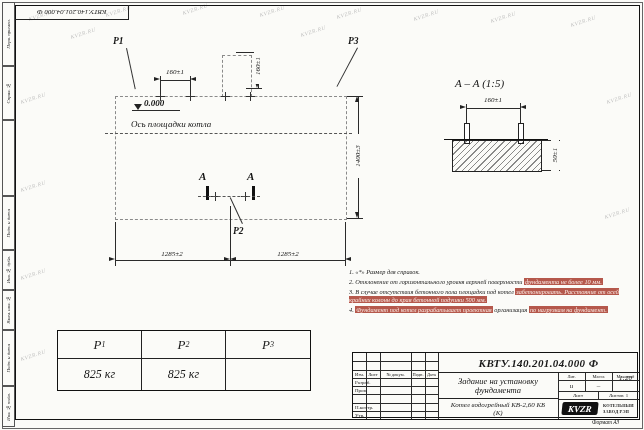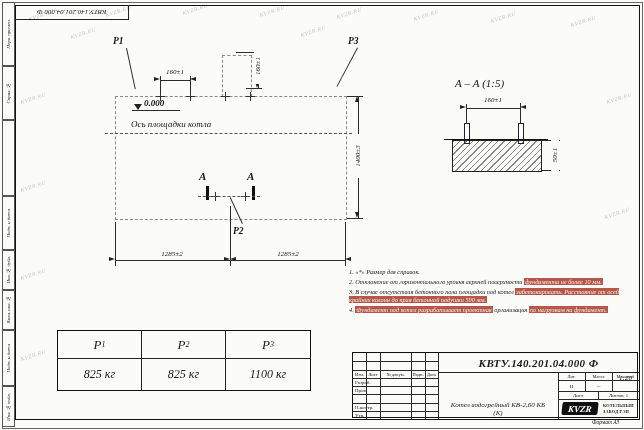--- a/index.html
+++ b/index.html
@@ -194,21 +194,20 @@
     <div class="lt-h">
         <span>Р</span>
         <sub>2</sub>
       </div>
     <div class="lt-h">
         <span>Р</span>
         <sub>3</sub>
       </div>
     <div class="lt-v">825 кг</div>
     <div class="lt-v">825 кг</div>
-    <div class="lt-v">1100 кг</div>
   </div>
 
   <div class="abs" style="left:352px;top:352px;width:286px;height:66px;border:1.4px solid #111;box-sizing:border-box;background:#fbfbf8">
 
     <div class="vline" style="left:13px;top:0;height:66px"></div>
     <div class="vline" style="left:27px;top:0;height:66px"></div>
     <div class="vline" style="left:58px;top:0;height:66px"></div>
     <div class="vline" style="left:72px;top:0;height:66px"></div>
     <div class="vline" style="left:85px;top:0;height:66px"></div>
     <div class="hline" style="left:0;top:8px;width:85px"></div>
@@ -227,20 +226,21 @@
 
     <div class="c" style="left:0;top:25px;width:27px;height:8px;font-size:5px;justify-content:flex-start;padding-left:2px">Разраб.</div>
     <div class="c" style="left:0;top:33px;width:27px;height:8px;font-size:5px;justify-content:flex-start;padding-left:2px">Пров.</div>
     <div class="c" style="left:0;top:41px;width:27px;height:9px;font-size:5px;justify-content:flex-start;padding-left:2px"></div>
     <div class="c" style="left:0;top:50px;width:27px;height:8px;font-size:5px;justify-content:flex-start;padding-left:2px">Н.контр.</div>
     <div class="c" style="left:0;top:58px;width:27px;height:8px;font-size:5px;justify-content:flex-start;padding-left:2px">Утв.</div>
 
     <div class="c" style="left:85px;top:0;width:201px;height:20px;border-bottom:1px solid #222;font-size:11px;font-weight:bold;font-style:italic;letter-spacing:.4px">КВТУ.140.201.04.000  Ф</div>
 
     <div class="vline" style="left:205px;top:20px;height:46px"></div>
+    <div class="c" style="left:85px;top:20px;width:120px;height:26px;border-bottom:1px solid #222;font-size:8.5px;font-style:italic;white-space:normal;text-align:center;line-height:8.5px;padding:0 12px">Задание на установку фундамента</div>
     <div class="c" style="left:85px;top:46px;width:120px;height:20px;font-size:7px;font-style:italic;white-space:normal;text-align:center;line-height:8px;padding:0 8px">Котел водогрейный КВ-2,60 КБ (К)</div>
 
     <div class="vline" style="left:232px;top:20px;height:18px"></div>
     <div class="vline" style="left:259px;top:20px;height:18px"></div>
     <div class="hline" style="left:205px;top:27px;width:81px"></div>
     <div class="hline" style="left:205px;top:38px;width:81px"></div>
     <div class="c" style="left:205px;top:20px;width:27px;height:7px;font-size:4.5px">Лит.</div>
     <div class="c" style="left:232px;top:20px;width:27px;height:7px;font-size:4.5px">Масса</div>
     <div class="c" style="left:259px;top:20px;width:27px;height:7px;font-size:4.5px">Масштаб</div>
     <div class="c" style="left:205px;top:27px;width:27px;height:11px;font-size:7px;font-style:italic">и</div>

